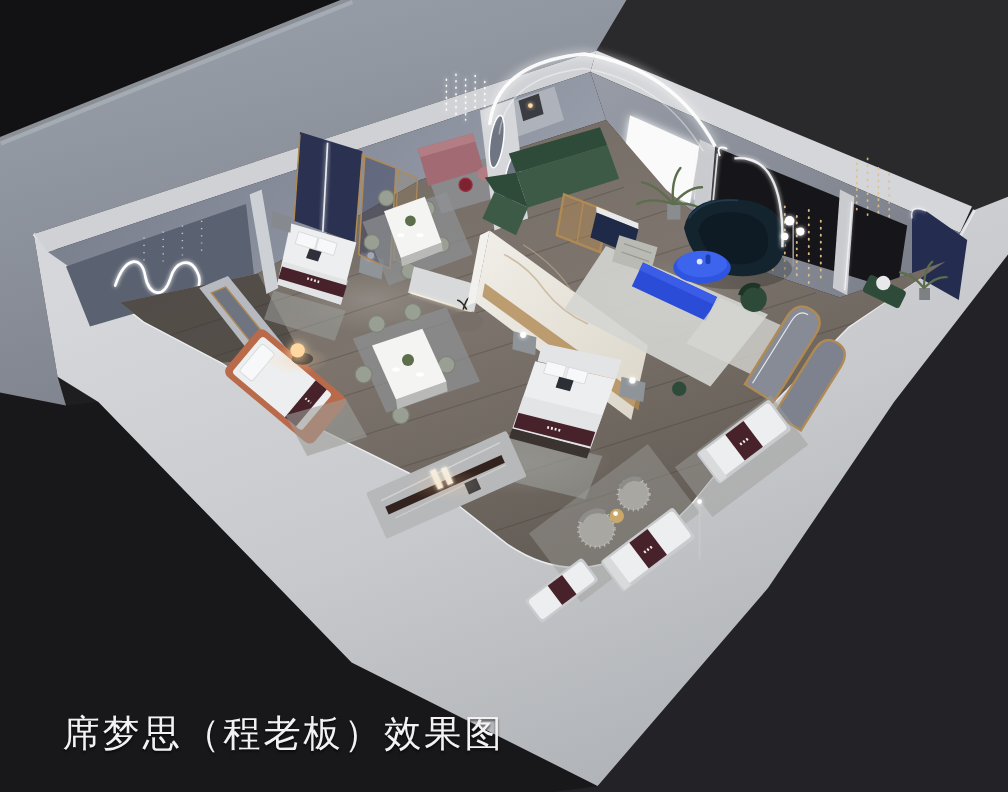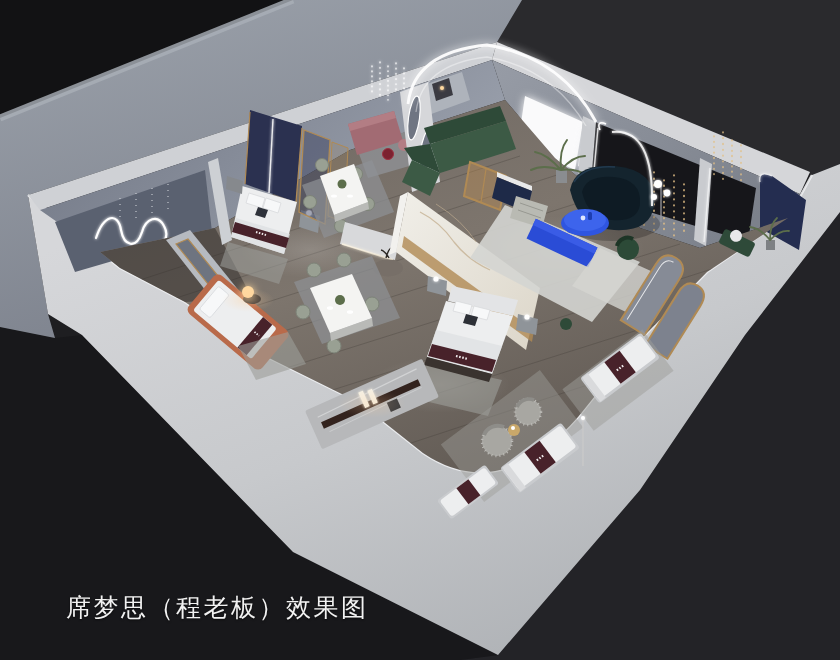--- a/index.html
+++ b/index.html
@@ -3,23 +3,23 @@
 <meta charset="utf-8">
 <style>
   html,body{margin:0;padding:0;background:#101012;}
   #stage{
     position:relative;width:840px;height:660px;overflow:hidden;
     background:var(--bg,#1e1e21);
     font-family:"Liberation Sans","DejaVu Sans",sans-serif;
   }
   #stage svg{position:absolute;left:0;top:0;display:block;}
   .caption{
-    position:absolute;left:66px;top:591px;
+    position:absolute;left:52px;top:591px;
     color:var(--caption,#f2f2f2);
-    font-size:25px;font-weight:500;letter-spacing:2.5px;
+    font-size:31px;font-weight:500;letter-spacing:2.5px;
     text-shadow:0 1px 2px rgba(0,0,0,.6);
     white-space:nowrap;
   }
 </style>
 </head>
 <body>
 
 <div id="stage">
 <svg width="840" height="660" viewBox="0 0 840 660">
   <defs>

